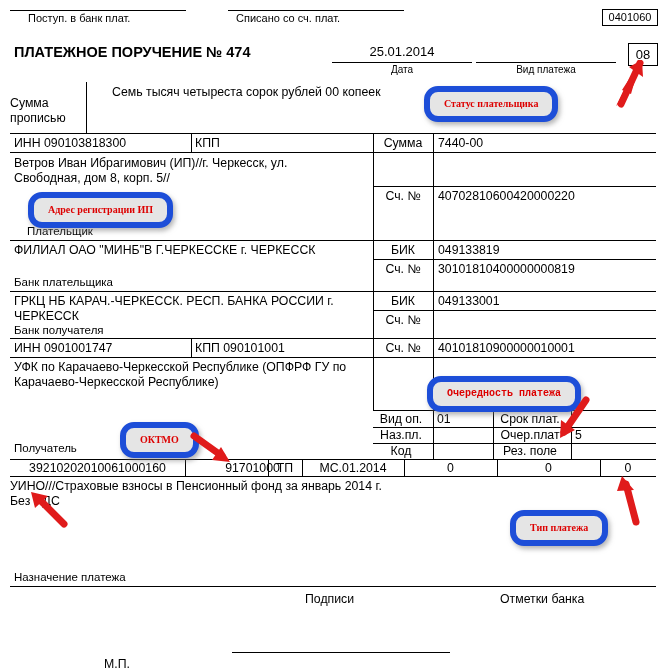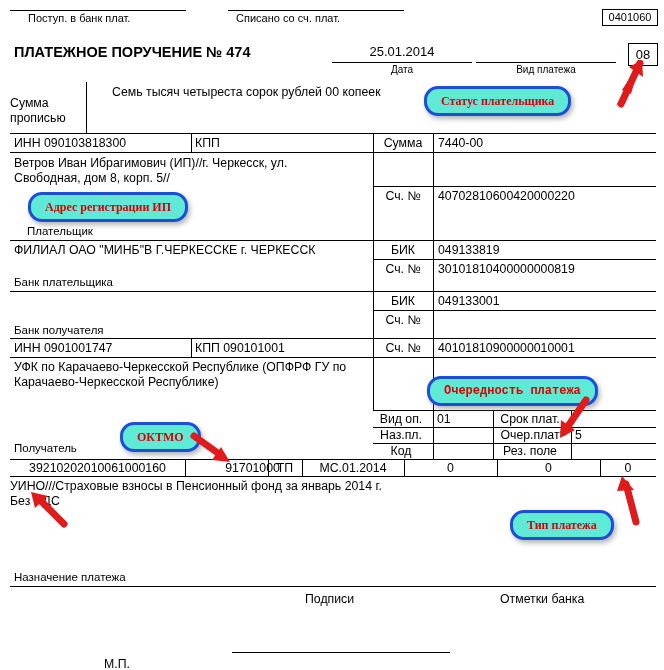--- a/index.html
+++ b/index.html
@@ -107,27 +107,27 @@
   }
   .twoline {
     position: absolute;
     font-size: 12.3px;
     line-height: 15px;
     white-space: pre-line;
   }
   
   .callout {
     position: absolute;
-    background: #5eead4;
-    border: 3px solid #1d4ed8;
+    background: #e5e5e5;
+    border: 6px solid #1d4ed8;
     border-radius: 14px;
     color: #dd0000;
     font-family: "Liberation Serif", serif;
     font-weight: bold;
-    font-size: 12px;
+    font-size: 10px;
     line-height: 24px;
     height: 24px;
     padding: 0 14px;
     white-space: nowrap;
     box-shadow: 2px 3px 5px rgba(120,120,120,0.55);
     text-align: center;
   }
   .arrow {
     position: absolute;
     pointer-events: none;
@@ -194,20 +194,22 @@
   <div class="cell" style="left:14px; top:243px; width:355px;">ФИЛИАЛ ОАО "МИНБ"В Г.ЧЕРКЕССКЕ г. ЧЕРКЕССК</div>
   <div class="cell-c" style="left:373px; top:243px; width:60px;">БИК</div>
   <div class="cell" style="left:438px; top:243px; width:210px;">049133819</div>
   <div class="hline" style="left:373px; top:259px; width:283px;"></div>
   <div class="cell-c" style="left:373px; top:262px; width:60px;">Сч. №</div>
   <div class="cell" style="left:438px; top:262px; width:210px;">30101810400000000819</div>
 
   <div class="smalllbl" style="left:14px; top:275px;">Банк плательщика</div>
   <div class="hline" style="left:10px; top:291px; width:646px;"></div>
 
+  <div class="cell" style="left:14px; top:294px; width:358px;">ГРКЦ НБ КАРАЧ.-ЧЕРКЕССК. РЕСП. БАНКА РОССИИ г.
+ЧЕРКЕССК</div>
   <div class="cell-c" style="left:373px; top:294px; width:60px;">БИК</div>
   <div class="cell" style="left:438px; top:294px; width:210px;">049133001</div>
   <div class="hline" style="left:373px; top:310px; width:283px;"></div>
   <div class="cell-c" style="left:373px; top:313px; width:60px;">Сч. №</div>
   <div class="cell" style="left:438px; top:313px; width:210px;"></div>
 
   <div class="smalllbl" style="left:14px; top:323px;">Банк получателя</div>
   <div class="hline" style="left:10px; top:338px; width:646px;"></div>
 
   <div class="cell" style="left:14px; top:341px; width:172px;">ИНН 0901001747</div>

